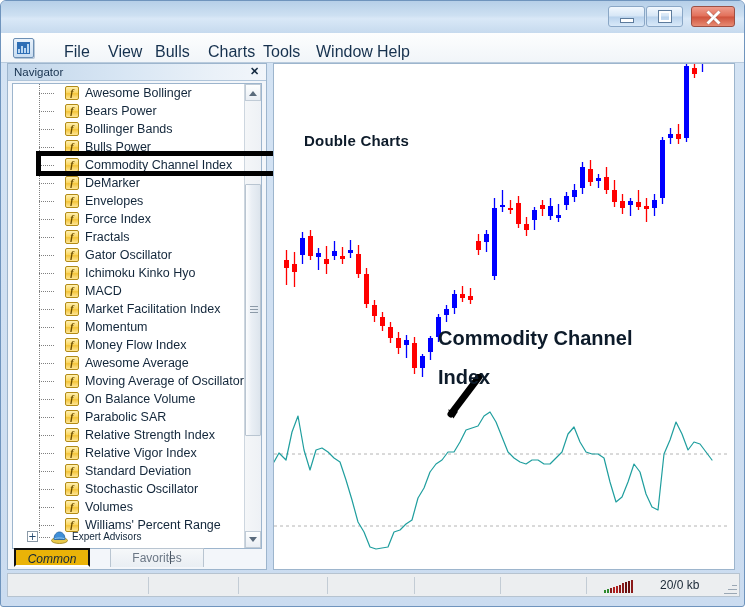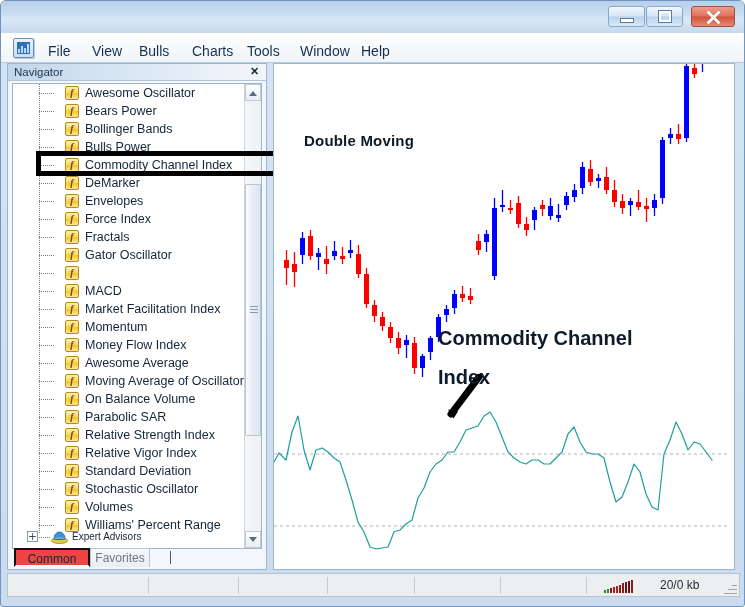--- a/index.html
+++ b/index.html
@@ -71,22 +71,23 @@
     border:1px solid #6c8fb4;border-radius:2px;
     box-shadow:1px 1px 0 rgba(120,150,180,.5);
   }
   #app-icon .ai-inner{
     position:absolute;left:3px;top:3px;width:13px;height:12px;
     background:#2f6fb5;
   }
   #app-icon .ai-bar{position:absolute;background:#bcd8f2;width:2px;bottom:1px;}
   .menu-item{
     position:absolute;top:8px;height:21px;line-height:21px;
-    font-size:14px;color:#16314e;padding:0 7px;cursor:default;
+    font-size:16px;color:#16314e;padding:0 7px;cursor:default;
     white-space:nowrap;
+    margin-left:16px;
   }
   
   .mdi-btn{
     position:absolute;top:36px;height:19px;width:21px;
     box-sizing:border-box;
     border:1px solid #9bb5d0;border-radius:2px;
     background:linear-gradient(180deg,#fbfdff 0%,#e6eff8 50%,#d5e5f4 52%,#eef5fc 100%);
     color:#3b4f63;font-size:11px;text-align:center;line-height:17px;
     cursor:default;
   }
@@ -208,24 +209,24 @@
   
   #nav-tabs{
     position:absolute;left:2px;bottom:2px;width:254px;height:19px;
   }
   .nav-tab{
     position:absolute;bottom:0;height:19px;line-height:18px;
     font-size:12px;text-align:center;cursor:default;box-sizing:border-box;
   }
   #tab-common{
     left:4px;width:76px;color:#11263b;
-    background:#ef4444;border:2px solid #111;border-bottom:2px solid #fff;
+    background:#eab308;border:2px solid #111;border-bottom:2px solid #fff;font-style:italic;
   }
   #tab-favorites{
-    left:80px;width:60px;color:#6b7785;
+    left:100px;width:94px;color:#6b7785;
     background:linear-gradient(180deg,#f6f8fa,#e9eef3);
     border:1px solid #b9c5d1;border-bottom:none;
   }
   #tab-caret{
     position:absolute;left:160px;bottom:3px;width:1px;height:13px;background:#4a5663;
   }
 
   
   #highlight-box{
     position:absolute;left:35px;top:150px;width:260px;height:25px;
@@ -310,21 +311,21 @@
     <div id="nav-header">
       <div id="nav-title">Navigator</div>
       <div id="nav-close">✕</div>
     </div>
 
     <div id="nav-tree-wrap">
       <div id="nav-tree">
           <div class="tree-row">
             <span class="tree-dots"></span>
             <span class="f-icon">f</span>
-            <span class="tree-label">Awesome Oscillator</span>
+            <span class="tree-label">Awesome Bollinger</span>
           </div>
           <div class="tree-row">
             <span class="tree-dots"></span>
             <span class="f-icon">f</span>
             <span class="tree-label">Bears Power</span>
           </div>
           <div class="tree-row">
             <span class="tree-dots"></span>
             <span class="f-icon">f</span>
             <span class="tree-label">Bollinger Bands</span>
@@ -360,20 +361,21 @@
             <span class="tree-label">Fractals</span>
           </div>
           <div class="tree-row">
             <span class="tree-dots"></span>
             <span class="f-icon">f</span>
             <span class="tree-label">Gator Oscillator</span>
           </div>
           <div class="tree-row">
             <span class="tree-dots"></span>
             <span class="f-icon">f</span>
+            <span class="tree-label">Ichimoku Kinko Hyo</span>
           </div>
           <div class="tree-row">
             <span class="tree-dots"></span>
             <span class="f-icon">f</span>
             <span class="tree-label">MACD</span>
           </div>
           <div class="tree-row">
             <span class="tree-dots"></span>
             <span class="f-icon">f</span>
             <span class="tree-label">Market Facilitation Index</span>
@@ -593,21 +595,21 @@
         </g>
       <path id="p-cci" fill="none" stroke-width="1.2" stroke-linejoin="round" stroke-linecap="round" stroke="#1f9e9e" d="M0 398 L5 389 L12 396 L18 368 L24 352 L30 386 L36 406 L42 386 L48 384 L54 388 L60 394 L66 398 L72 416 L78 436 L84 458 L90 468 L96 483 L102 485 L108 484 L114 483 L120 468 L126 466 L132 460 L138 456 L144 434 L150 424 L156 408 L162 400 L168 396 L174 388 L180 388 L186 378 L192 366 L198 364 L204 362 L210 352 L216 348 L222 358 L228 373 L234 388 L240 394 L246 398 L252 400 L258 396 L264 396 L270 400 L276 400 L282 394 L288 388 L294 370 L300 363 L306 378 L312 388 L318 390 L324 390 L330 394 L336 418 L342 438 L348 433 L354 418 L360 400 L366 408 L372 430 L378 443 L384 446 L390 390 L396 376 L402 358 L408 370 L414 386 L420 378 L426 380 L432 388 L438 396"></path>
     </svg>
 
     <svg style="position:absolute;left:165px;top:310px;" width="46" height="48" viewBox="0 0 46 48">
       <path d="M40 3 L12 40" stroke="#000" stroke-width="7" stroke-linecap="round"></path>
       <path d="M14.5 44.5 L9 35.5 L19 37.5 Z" fill="#000"></path>
     </svg>
   </div>
 
-  <div class="anno" id="anno-double-click">Double Moving</div>
+  <div class="anno" id="anno-double-click">Double Charts</div>
   <div class="anno" id="anno-cci">Commodity Channel
 Index</div>
 
   <div id="statusbar">
     <div id="status-seps">
         <span class="sb-sep" style="left: 140px;"></span>
         <span class="sb-sep" style="left: 230px;"></span>
         <span class="sb-sep" style="left: 319px;"></span>
         <span class="sb-sep" style="left: 406px;"></span>
         <span class="sb-sep" style="left: 492px;"></span>

